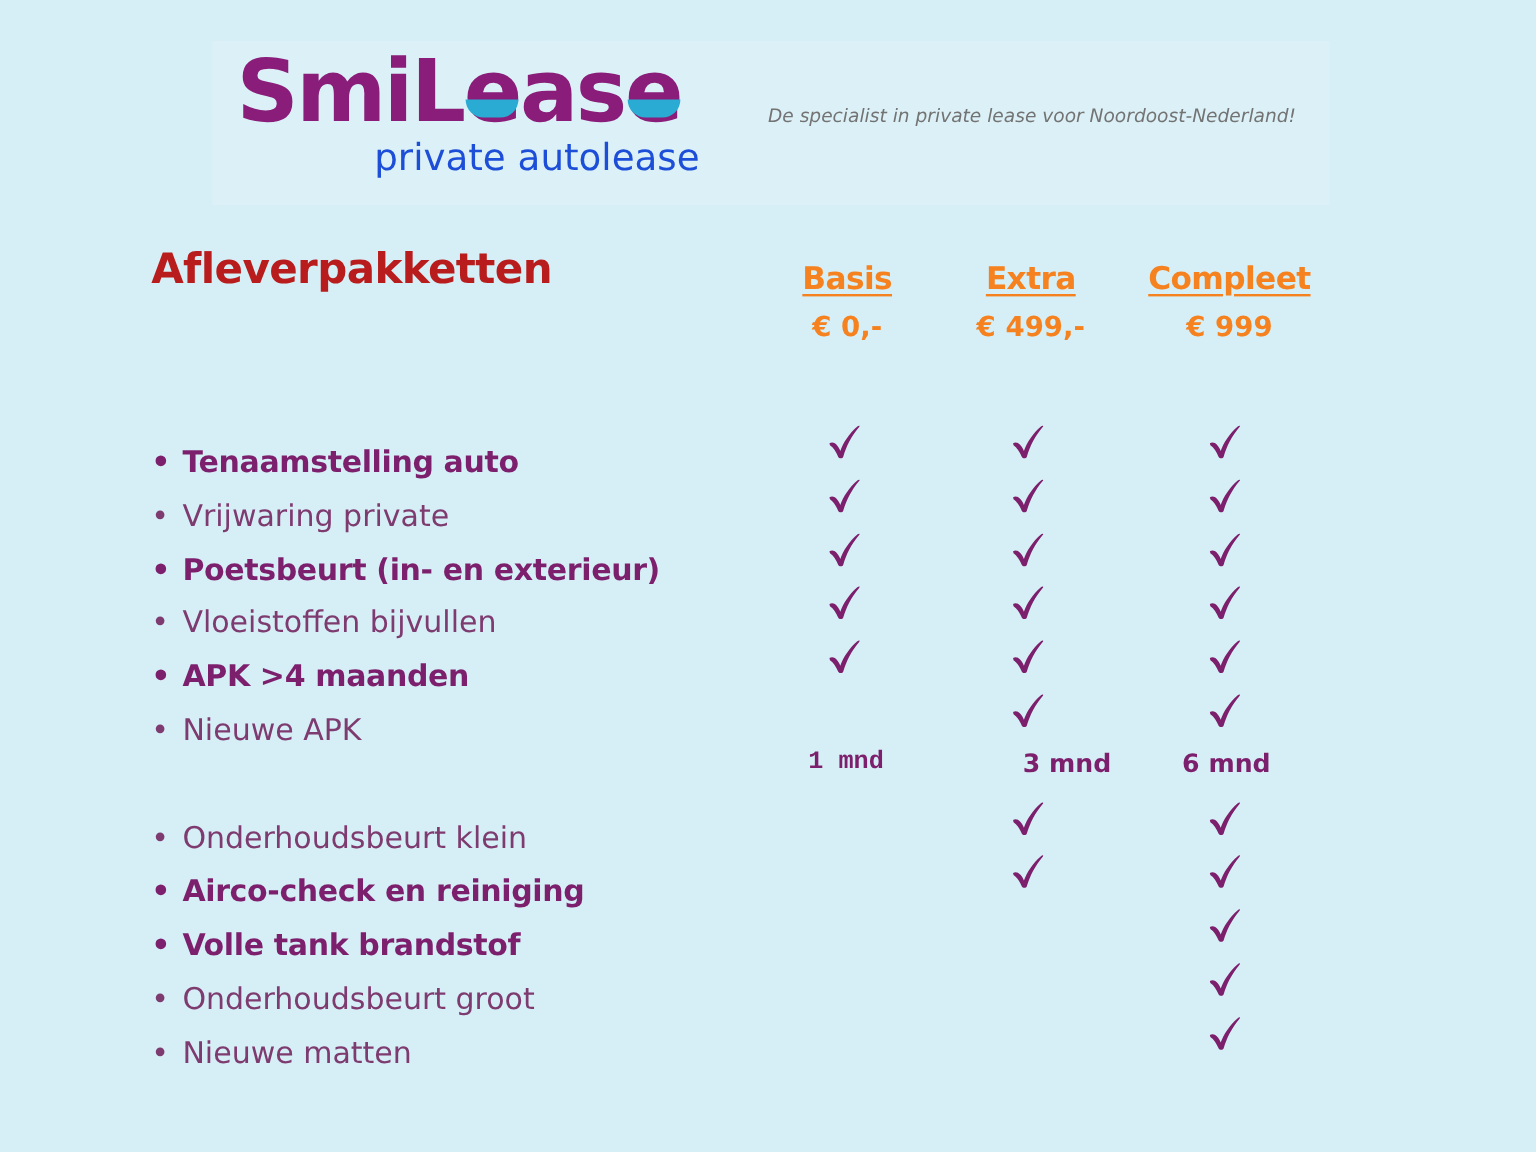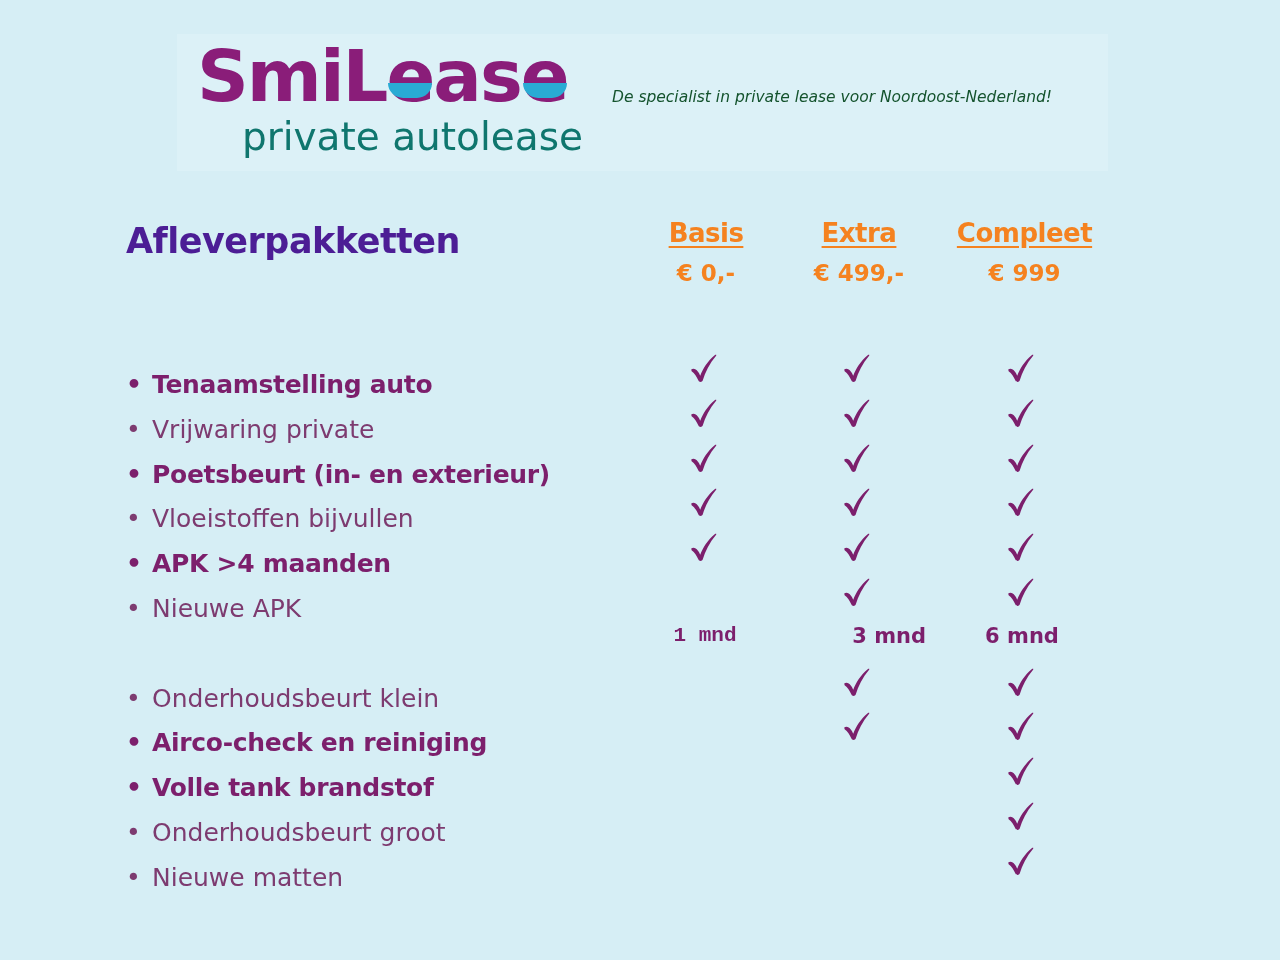--- a/index.html
+++ b/index.html
@@ -59,48 +59,48 @@
     bottom: 14px;
     height: 15px;
     background: #29abd4;
     border-bottom-left-radius: 16px;
     border-bottom-right-radius: 16px;
     pointer-events: none;
   }
 
   .logo-sub {
     display: block;
-    font-size: 39px;
-    color: #0f766e;
+    font-size: 31px;
+    color: #1d4ed8;
     letter-spacing: 0px;
     margin-top: 2px;
     text-align: right;
     padding-right: 4px;
   }
 
   .tagline {
     position: absolute;
-    left: 612px;
+    left: 640px;
     top: 88px;
     font-family: "DejaVu Sans", sans-serif;
     font-style: italic;
     font-size: 15.5px;
-    color: #14532d;
+    color: #737373;
     letter-spacing: 0px;
     white-space: nowrap;
   }
 
   
   .page-title {
     position: absolute;
     left: 126px;
-    top: 221px;
+    top: 205px;
     font-size: 35px;
     font-weight: bold;
-    color: #4c1d95;
+    color: #b91c1c;
     letter-spacing: -0.5px;
     white-space: nowrap;
   }
 
   
   .col-head {
     position: absolute;
     text-align: center;
     color: #f5821f;
     white-space: nowrap;

